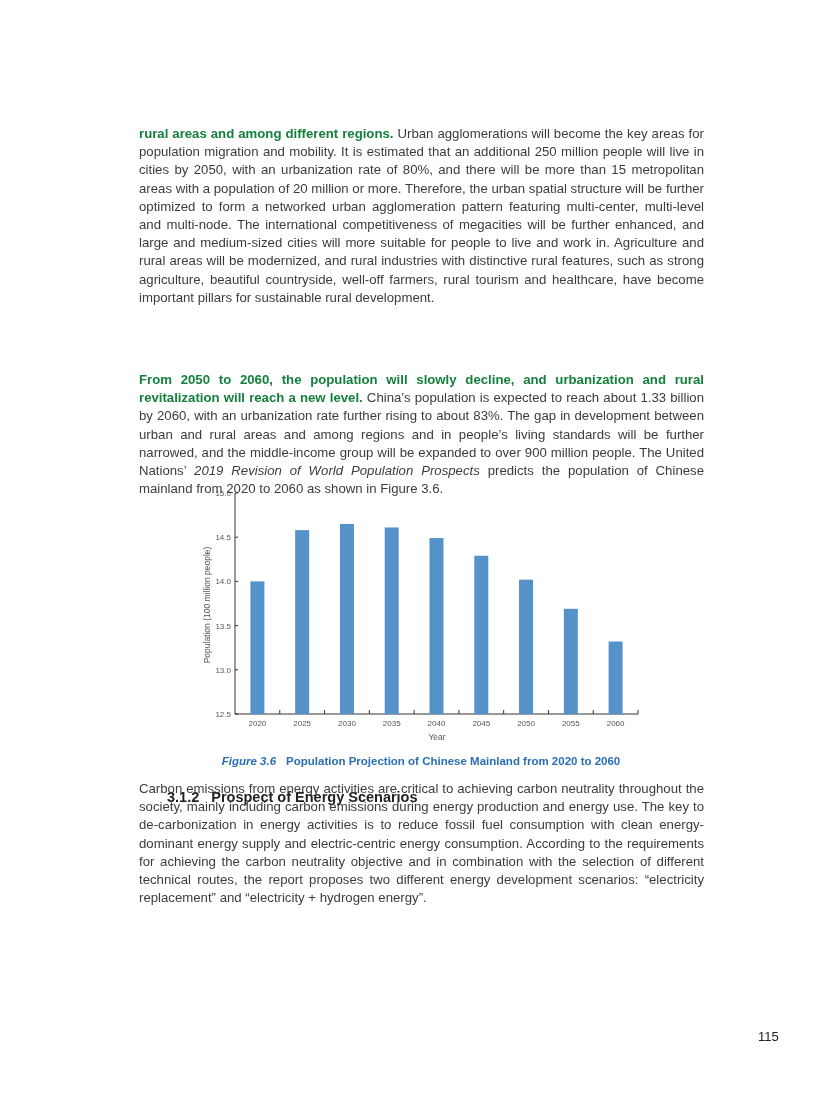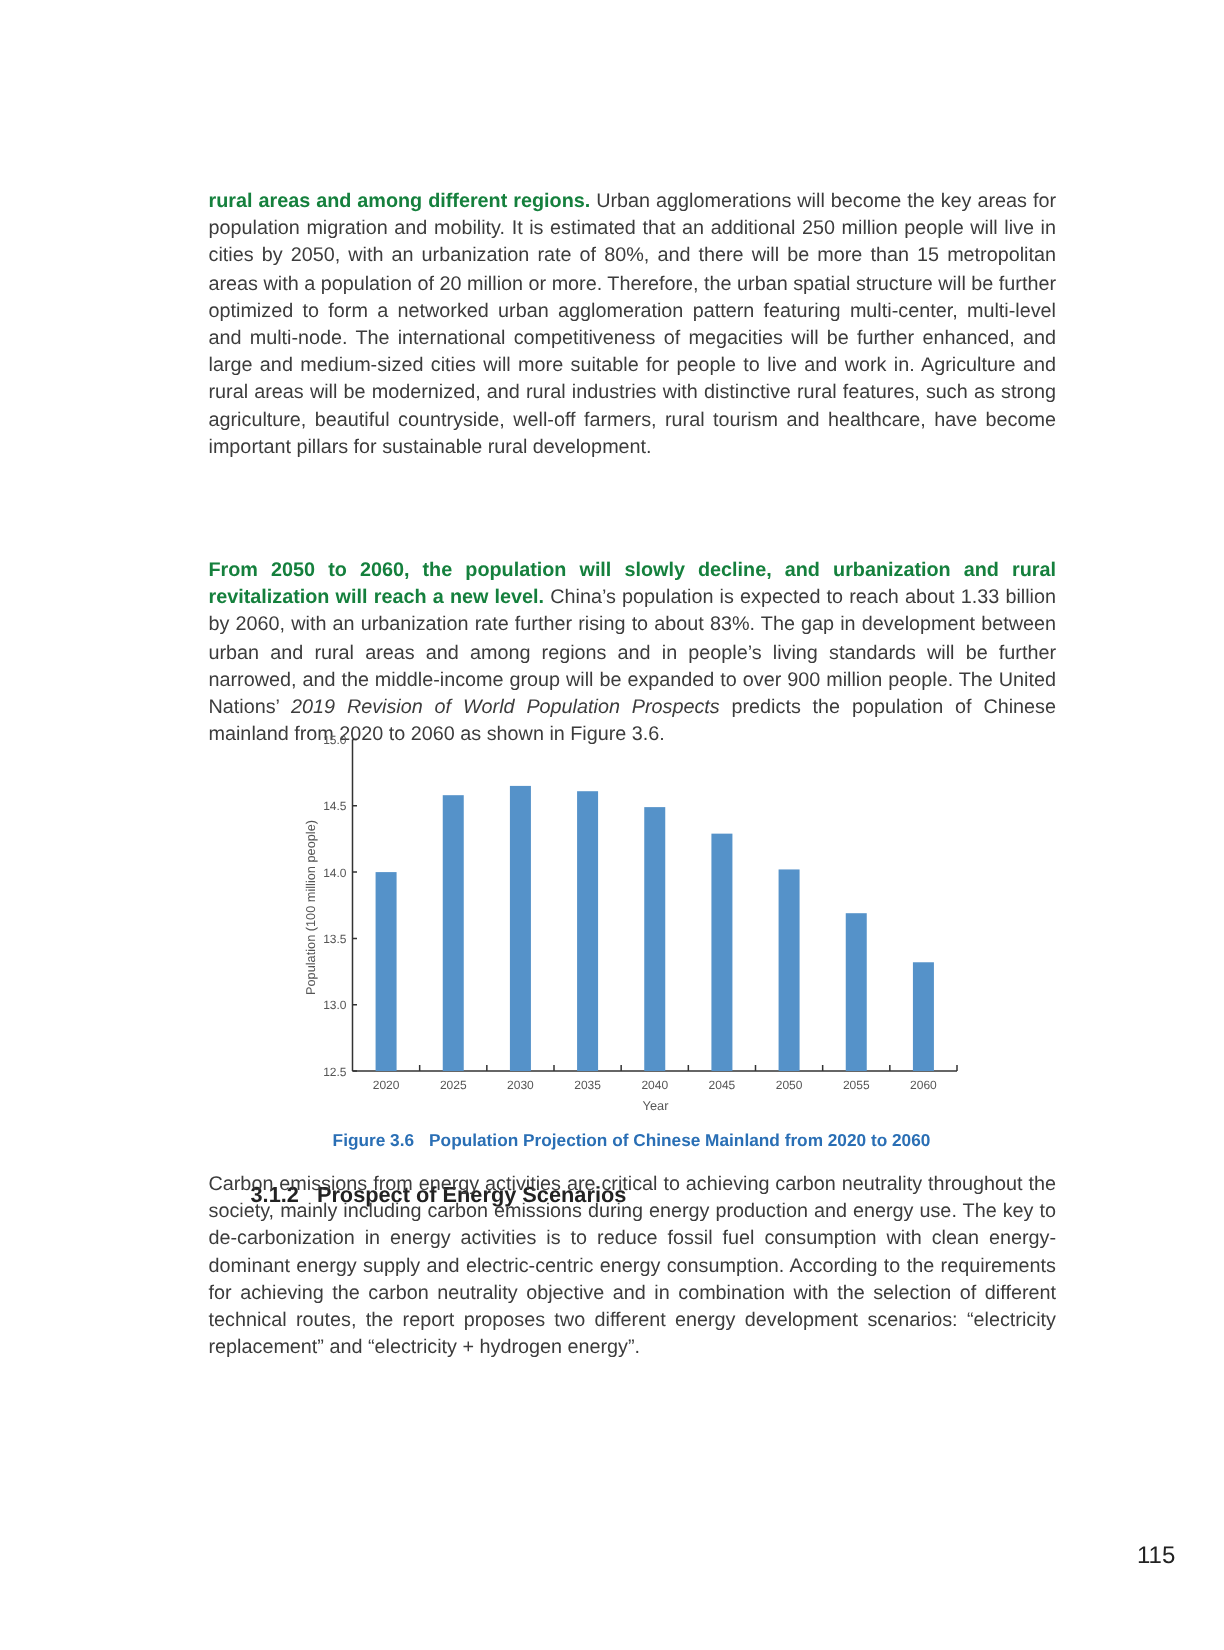--- a/index.html
+++ b/index.html
@@ -7,25 +7,25 @@
          font-family: "Liberation Sans", sans-serif; color: #3a3a3a; }
   .para { position: absolute; left: 139px; width: 565px; font-size: 13.2px;
           line-height: 18.2px; text-align: justify; color: #3c3c3c; }
   .para b { color: #15803d; font-weight: bold; }
   .para i { font-style: italic; }
   #p1 { top: 125px; }
   #p2 { top: 343px; margin-top: 28px; }
   #p3 { top: 780px; }
   .caption { position: absolute; top: 755px; left: 0; width: 842px; text-align: center;
              font-size: 11.5px; font-weight: bold; color: #2a6fb5; }
-  .caption .num { margin-right: 10px; }
+  .caption .num { margin-right: 10px; font-style: italic; }
   .heading { position: absolute; top: 789px; left: 139px; font-size: 14.5px;
              font-weight: bold; color: #222; margin-left: 28px; }
   .heading .num { margin-right: 12px; }
-  .pagenum { position: absolute; top: 1029px; left: 758px; font-size: 16px; color: #222; }
+  .pagenum { position: absolute; top: 1029px; left: 758px; font-size: 13px; color: #222; }
   #chart { position: absolute; left: 195px; top: 480px; }
   #chart text { font-family: "Liberation Sans", sans-serif; fill: #555; }
 </style>
 </head>
 <body>
 
 <div id="p1" class="para"><b>rural areas and among different regions.</b><span> Urban agglomerations will become the key areas for population migration and mobility. It is estimated that an additional 250 million people will live in cities by 2050, with an urbanization rate of 80%, and there will be more than 15 metropolitan areas with a population of 20 million or more. Therefore, the urban spatial structure will be further optimized to form a networked urban agglomeration pattern featuring multi-center, multi-level and multi-node. The international competitiveness of megacities will be further enhanced, and large and medium-sized cities will more suitable for people to live and work in. Agriculture and rural areas will be modernized, and rural industries with distinctive rural features, such as strong agriculture, beautiful countryside, well-off farmers, rural tourism and healthcare, have become important pillars for sustainable rural development.</span></div>
 
 <div id="p2" class="para"><b>From 2050 to 2060, the population will slowly decline, and urbanization and rural revitalization will reach a new level.</b><span> China’s population is expected to reach about 1.33 billion by 2060, with an urbanization rate further rising to about 83%. The gap in development between urban and rural areas and among regions and in people’s living standards will be further narrowed, and the middle-income group will be expanded to over 900 million people. The United Nations’ </span><i>2019 Revision of World Population Prospects</i><span> predicts the population of Chinese mainland from 2020 to 2060 as shown in Figure 3.6.</span></div>
 

